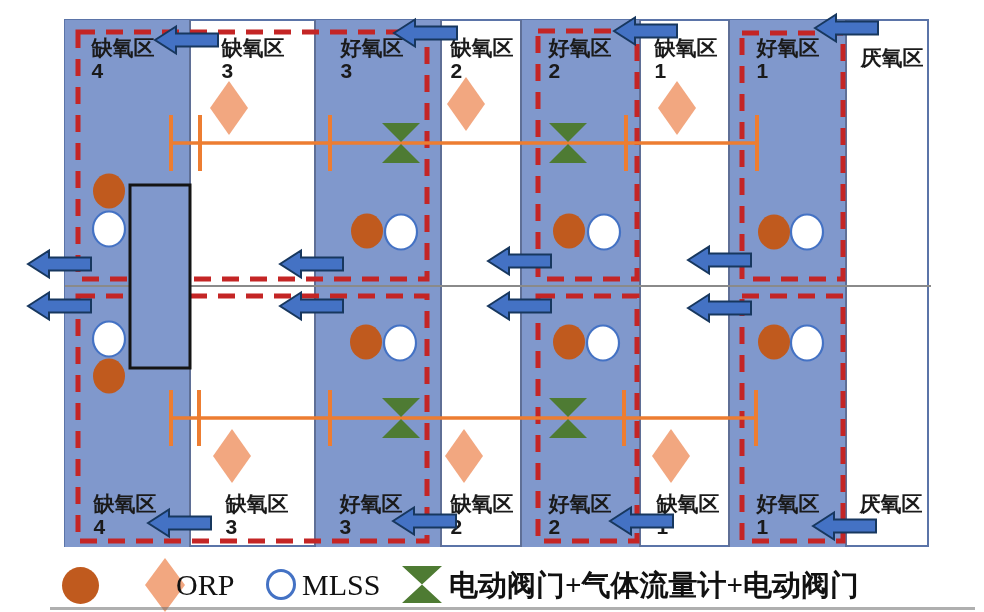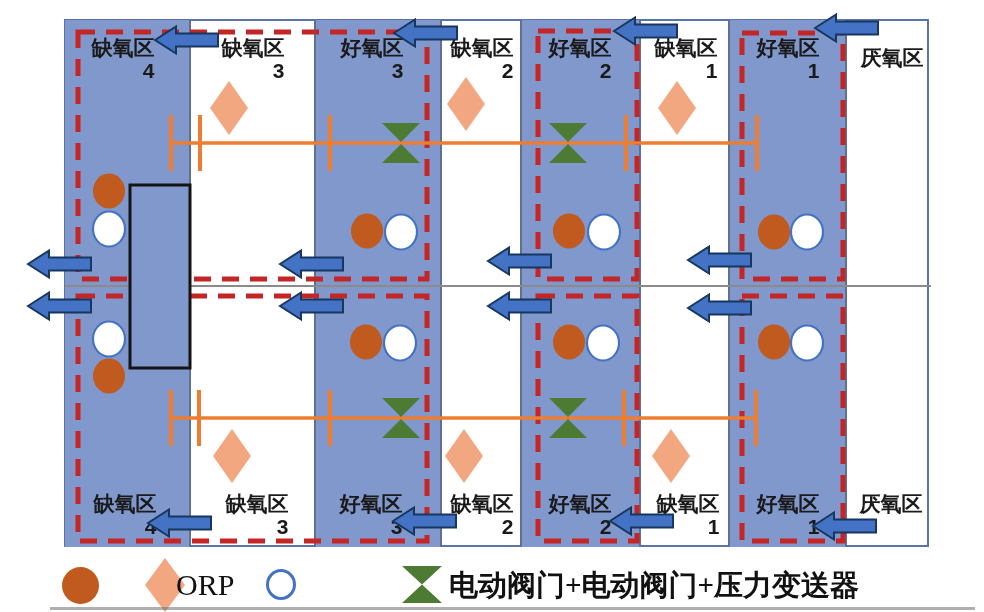--- a/index.html
+++ b/index.html
@@ -15,21 +15,21 @@
   .dash{fill:none;stroke:var(--dash-red);stroke-width:5;stroke-dasharray:17 11;}
   .gate{fill:var(--band-blue);stroke:#141414;stroke-width:3;}
   .pipe{stroke:var(--pipe-orange);stroke-width:3.5;}
   .tick{stroke:var(--pipe-orange);stroke-width:4;}
   use.arrow{fill:var(--arrow-blue);stroke:var(--arrow-stroke);stroke-width:2;}
   use.valve{fill:var(--valve-green);}
   use.dia{fill:var(--orp-peach);}
   .dotO{fill:var(--sensor-brown);}
   .dotW{fill:#ffffff;stroke:var(--arrow-blue);stroke-width:2.2;}
   
-  .zlabel{position:absolute;z-index:2;transform:translateX(-50%);text-align:right;
+  .zlabel{position:absolute;z-index:2;transform:translateX(-50%);text-align:left;
           font-size:21px;line-height:23px;font-weight:700;color:var(--text-black);white-space:nowrap;}
   .zlabel span{display:block;}
   
   .lg-dot{position:absolute;left:62px;top:567px;width:37px;height:37px;border-radius:50%;
           background:var(--sensor-brown);}
   .lg-diamond{position:absolute;left:145px;top:558px;width:40px;height:54px;
           background:var(--orp-peach);clip-path:polygon(50% 0,100% 50%,50% 100%,0 50%);}
   .lg-mlss-dot{position:absolute;left:266px;top:569px;width:30px;height:31px;border-radius:50%;
           background:#fff;border:3px solid var(--arrow-blue);box-sizing:border-box;}
   .lg-bowtie{position:absolute;left:402px;top:566px;width:40px;height:37px;background:var(--valve-green);
@@ -203,17 +203,18 @@
     <use href="#arr" class="arrow" transform="translate(148,523)"></use>
     <use href="#arr" class="arrow" transform="translate(393,521)"></use>
     <use href="#arr" class="arrow" transform="translate(610,521)"></use>
     <use href="#arr" class="arrow" transform="translate(813,526)"></use>
   </svg>
 
   <div class="lg-dot"></div>
   <div class="lg-diamond"></div>
   <div class="lg-text" style="left:176px;">ORP</div>
   <div class="lg-mlss-dot"></div>
+  <div class="lg-text" style="left:302px;">MLSS</div>
   <div class="lg-bowtie"></div>
-  <div class="lg-cn">电动阀门+电动阀门+压力变送器</div>
+  <div class="lg-cn">电动阀门+气体流量计+电动阀门</div>
 
   <div class="scan-line"></div>
 </div>
 
 </body></html>

